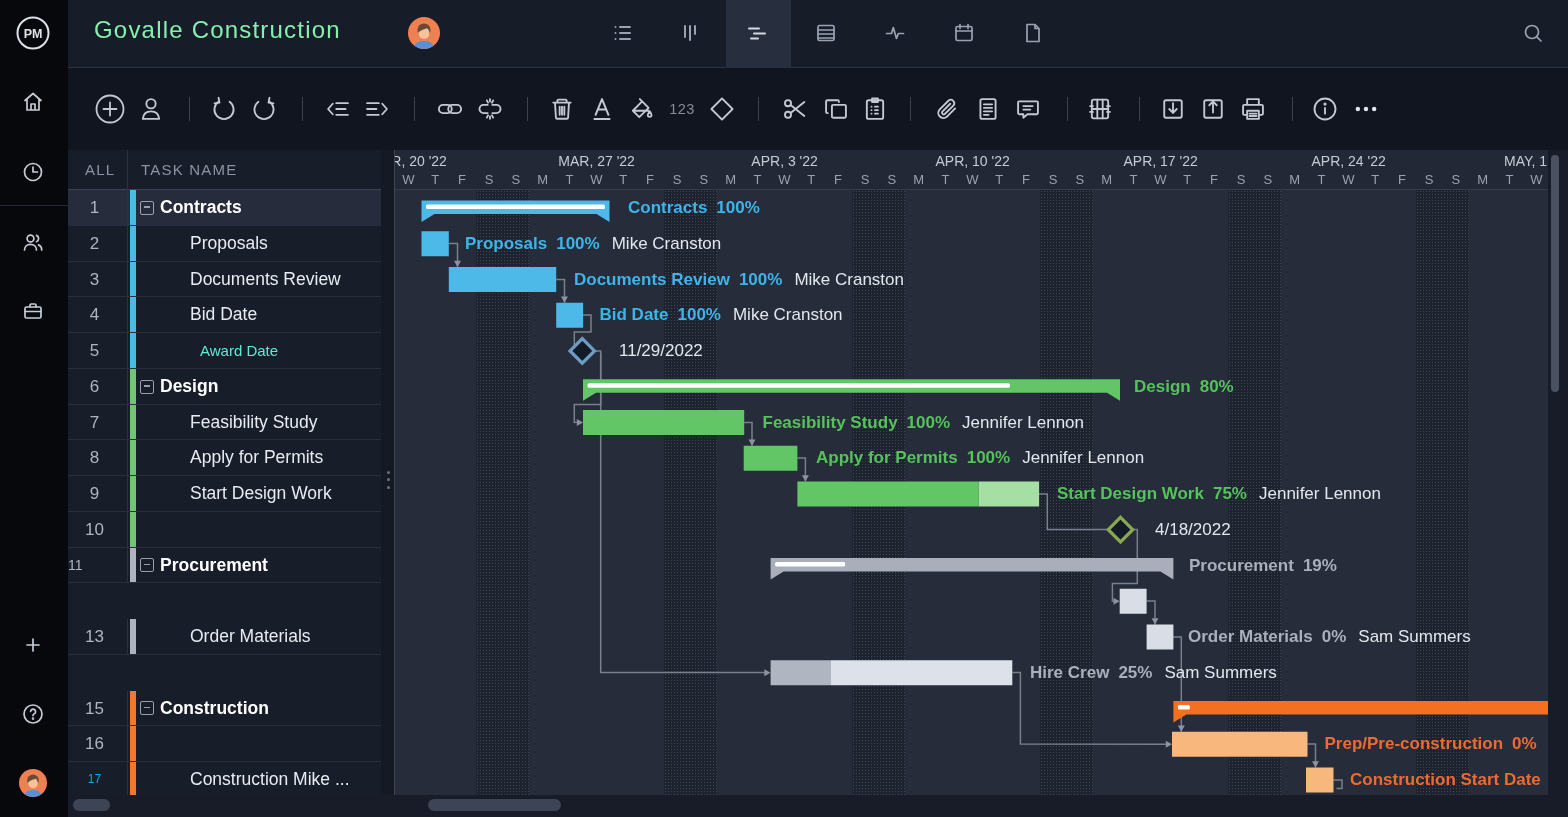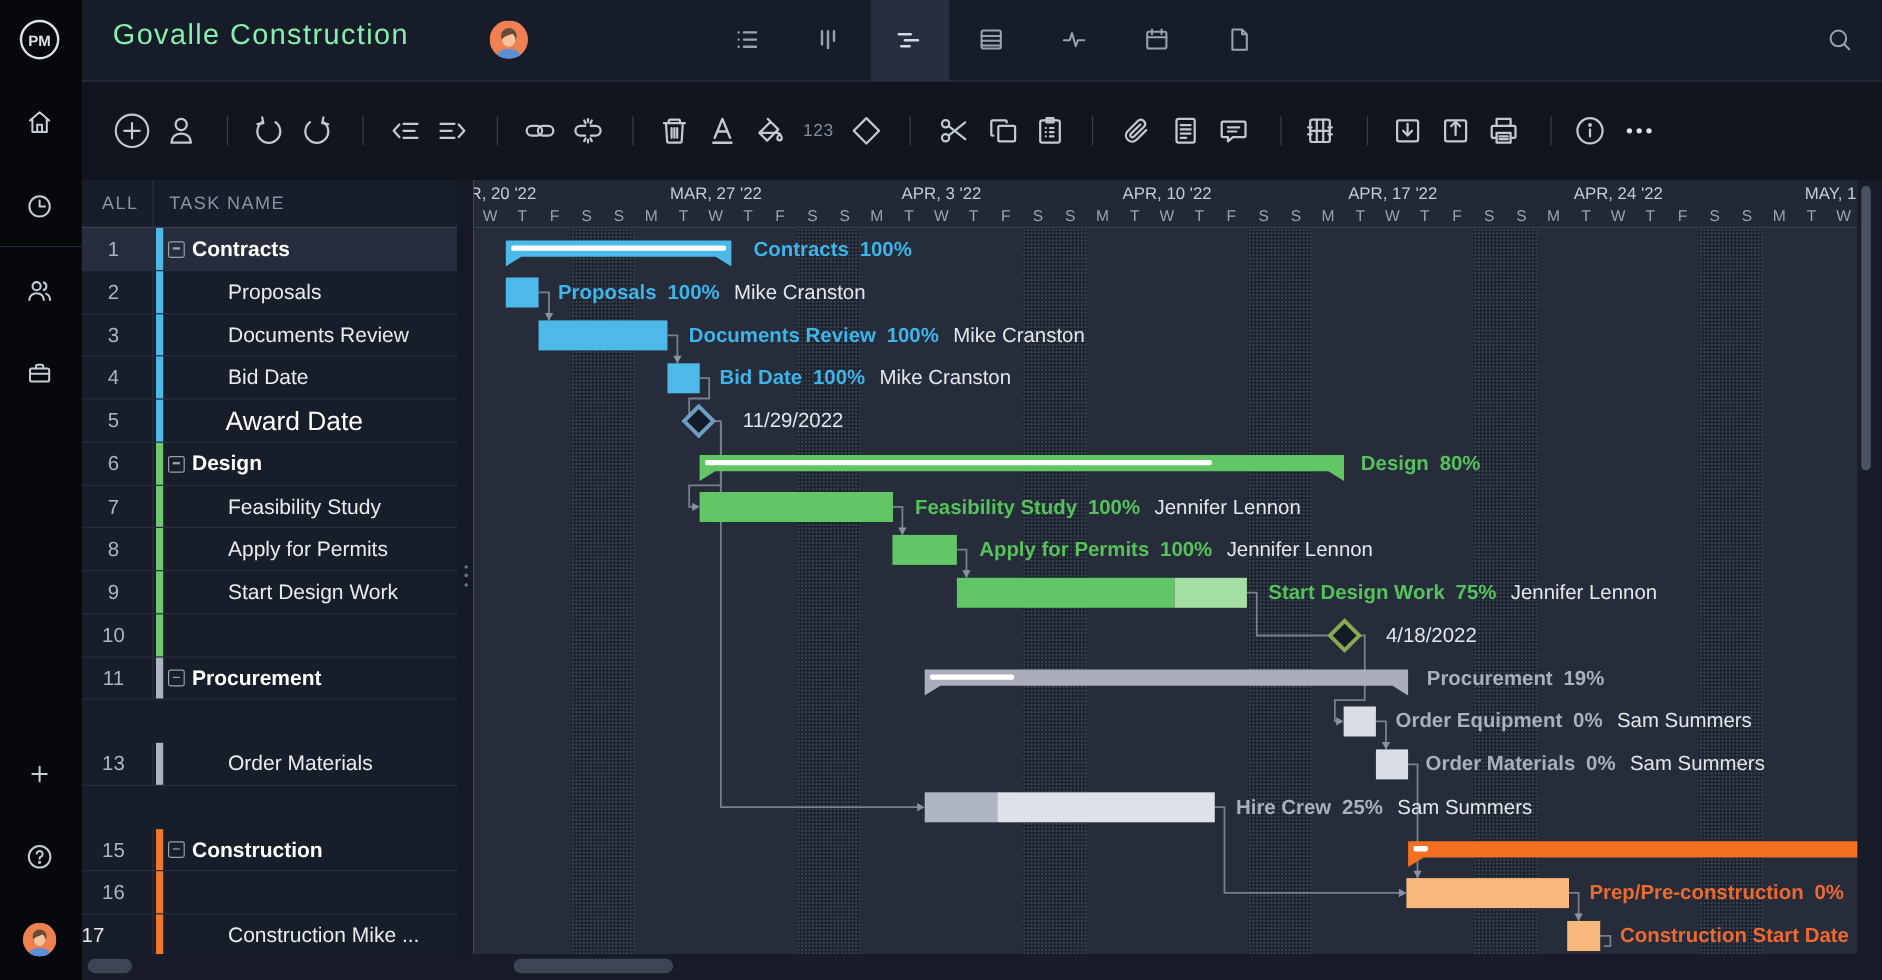--- a/index.html
+++ b/index.html
@@ -218,21 +218,21 @@
 <div class="a" style="left:0;top:147.25px;width:313px;height:35.75px;border-bottom:1px solid #272e3d">
 <div class="a" style="left:0;top:0;width:53px;height:100%;color:#aeb5c1;font-size:17px;text-align:center;line-height:35.75px">4</div>
 <div class="a" style="left:59px;top:0;width:1px;height:100%;background:#2a3140"></div>
 <div class="a" style="left:62px;top:0;width:5.5px;height:100%;background:#4db9e9"></div>
 <div class="a" style="left:122px;top:0;height:100%;line-height:35.75px;color:#e8ebf0;font-size:17.5px">Bid Date</div>
 </div>
 <div class="a" style="left:0;top:183.00px;width:313px;height:35.75px;border-bottom:1px solid #272e3d">
 <div class="a" style="left:0;top:0;width:53px;height:100%;color:#aeb5c1;font-size:17px;text-align:center;line-height:35.75px">5</div>
 <div class="a" style="left:59px;top:0;width:1px;height:100%;background:#2a3140"></div>
 <div class="a" style="left:62px;top:0;width:5.5px;height:100%;background:#4db9e9"></div>
-<div class="a" style="left:120px;top:0;height:100%;line-height:35.75px;color:#ffffff;font-size:22px">Award Date</div>
+<div class="a" style="left:132px;top:0;height:100%;line-height:35.75px;color:#5eead4;font-size:15px">Award Date</div>
 </div>
 <div class="a" style="left:0;top:218.75px;width:313px;height:35.75px;border-bottom:1px solid #272e3d">
 <div class="a" style="left:0;top:0;width:53px;height:100%;color:#aeb5c1;font-size:17px;text-align:center;line-height:35.75px">6</div>
 <div class="a" style="left:59px;top:0;width:1px;height:100%;background:#2a3140"></div>
 <div class="a" style="left:62px;top:0;width:5.5px;height:100%;background:#6fc76f"></div>
 <div class="a" style="left:72px;top:10.88px;width:14px;height:14px;border:1.5px solid #98a0ae;border-radius:2px">
         <div class="a" style="left:2.5px;top:4.6px;width:6px;height:1.5px;background:#98a0ae"></div>
       </div>
 <div class="a" style="left:92px;top:0;height:100%;line-height:35.75px;color:#fff;font-weight:bold;font-size:17.5px">Design</div>
 </div>
@@ -253,21 +253,21 @@
 <div class="a" style="left:59px;top:0;width:1px;height:100%;background:#2a3140"></div>
 <div class="a" style="left:62px;top:0;width:5.5px;height:100%;background:#6fc76f"></div>
 <div class="a" style="left:122px;top:0;height:100%;line-height:35.75px;color:#e8ebf0;font-size:17.5px">Start Design Work</div>
 </div>
 <div class="a" style="left:0;top:361.75px;width:313px;height:35.75px;border-bottom:1px solid #272e3d">
 <div class="a" style="left:0;top:0;width:53px;height:100%;color:#aeb5c1;font-size:17px;text-align:center;line-height:35.75px">10</div>
 <div class="a" style="left:59px;top:0;width:1px;height:100%;background:#2a3140"></div>
 <div class="a" style="left:62px;top:0;width:5.5px;height:100%;background:#6fc76f"></div>
 </div>
 <div class="a" style="left:0;top:397.50px;width:313px;height:35.75px;border-bottom:1px solid #272e3d">
-<div class="a" style="left:0;top:0;width:53px;height:100%;color:#aeb5c1;font-size:17px;text-align:center;line-height:35.75px">11</div>
+<div class="a" style="left:0;top:0;width:53px;height:100%;color:#aeb5c1;font-size:14px;text-align:left;line-height:35.75px">11</div>
 <div class="a" style="left:59px;top:0;width:1px;height:100%;background:#2a3140"></div>
 <div class="a" style="left:62px;top:0;width:5.5px;height:100%;background:#aeb4bf"></div>
 <div class="a" style="left:72px;top:10.88px;width:14px;height:14px;border:1.5px solid #98a0ae;border-radius:2px">
         <div class="a" style="left:2.5px;top:4.6px;width:6px;height:1.5px;background:#98a0ae"></div>
       </div>
 <div class="a" style="left:92px;top:0;height:100%;line-height:35.75px;color:#fff;font-weight:bold;font-size:17.5px">Procurement</div>
 </div>
 <div class="a" style="left:0;top:469.00px;width:313px;height:35.75px;border-bottom:1px solid #272e3d">
 <div class="a" style="left:0;top:0;width:53px;height:100%;color:#aeb5c1;font-size:17px;text-align:center;line-height:35.75px">13</div>
 <div class="a" style="left:59px;top:0;width:1px;height:100%;background:#2a3140"></div>
@@ -282,21 +282,21 @@
         <div class="a" style="left:2.5px;top:4.6px;width:6px;height:1.5px;background:#98a0ae"></div>
       </div>
 <div class="a" style="left:92px;top:0;height:100%;line-height:35.75px;color:#fff;font-weight:bold;font-size:17.5px">Construction</div>
 </div>
 <div class="a" style="left:0;top:576.25px;width:313px;height:35.75px;border-bottom:1px solid #272e3d">
 <div class="a" style="left:0;top:0;width:53px;height:100%;color:#aeb5c1;font-size:17px;text-align:center;line-height:35.75px">16</div>
 <div class="a" style="left:59px;top:0;width:1px;height:100%;background:#2a3140"></div>
 <div class="a" style="left:62px;top:0;width:5.5px;height:100%;background:#f0792f"></div>
 </div>
 <div class="a" style="left:0;top:612.00px;width:313px;height:35.75px;border-bottom:1px solid #272e3d">
-<div class="a" style="left:0;top:0;width:53px;height:100%;color:#e5e5e5;font-size:17px;line-height:35.75px">17</div>
+<div class="a" style="left:0;top:0;width:53px;height:100%;color:#0ea5e9;font-size:12px;text-align:center;line-height:35.75px">17</div>
 <div class="a" style="left:59px;top:0;width:1px;height:100%;background:#2a3140"></div>
 <div class="a" style="left:62px;top:0;width:5.5px;height:100%;background:#f0792f"></div>
 <div class="a" style="left:122px;top:0;height:100%;line-height:35.75px;color:#e8ebf0;font-size:17.5px">Construction Mike ...</div>
 </div>
 </div>
 <div class="a" style="left:381px;top:150px;width:13px;height:645px;background:#141924;z-index:10">
 <div class="a" style="left:6px;top:320.5px;width:3px;height:3px;border-radius:50%;background:#6a7280"></div>
 <div class="a" style="left:6px;top:328px;width:3px;height:3px;border-radius:50%;background:#6a7280"></div>
 <div class="a" style="left:6px;top:335.5px;width:3px;height:3px;border-radius:50%;background:#6a7280"></div>
 </div>
@@ -412,21 +412,20 @@
 <div class="lbl" style="left:70px;top:75.8px;height:35.75px;line-height:35.75px;color:#3db5ea">Proposals<span class="pc">100%</span><span class="as">Mike Cranston</span></div>
 <div class="lbl" style="left:179px;top:111.5px;height:35.75px;line-height:35.75px;color:#3db5ea">Documents Review<span class="pc">100%</span><span class="as">Mike Cranston</span></div>
 <div class="lbl" style="left:204.5px;top:147.2px;height:35.75px;line-height:35.75px;color:#3db5ea">Bid Date<span class="pc">100%</span><span class="as">Mike Cranston</span></div>
 <div class="lbl" style="left:224px;top:183.0px;height:35.75px;line-height:35.75px;color:#e3e7ed;font-weight:normal">11/29/2022</div>
 <div class="lbl" style="left:739px;top:218.8px;height:35.75px;line-height:35.75px;color:#55c25b">Design<span class="pc">80%</span></div>
 <div class="lbl" style="left:367.5px;top:254.5px;height:35.75px;line-height:35.75px;color:#55c25b">Feasibility Study<span class="pc">100%</span><span class="as">Jennifer Lennon</span></div>
 <div class="lbl" style="left:421px;top:290.2px;height:35.75px;line-height:35.75px;color:#55c25b">Apply for Permits<span class="pc">100%</span><span class="as">Jennifer Lennon</span></div>
 <div class="lbl" style="left:661.9px;top:326.0px;height:35.75px;line-height:35.75px;color:#55c25b">Start Design Work<span class="pc">75%</span><span class="as">Jennifer Lennon</span></div>
 <div class="lbl" style="left:760px;top:361.8px;height:35.75px;line-height:35.75px;color:#e3e7ed;font-weight:normal">4/18/2022</div>
 <div class="lbl" style="left:794px;top:397.5px;height:35.75px;line-height:35.75px;color:#a9b0bc">Procurement<span class="pc">19%</span></div>
-<div class="lbl" style="left:768px;top:433.2px;height:35.75px;line-height:35.75px;color:#a9b0bc">Order Equipment<span class="pc">0%</span><span class="as">Sam Summers</span></div>
 <div class="lbl" style="left:793px;top:469.0px;height:35.75px;line-height:35.75px;color:#a9b0bc">Order Materials<span class="pc">0%</span><span class="as">Sam Summers</span></div>
 <div class="lbl" style="left:635px;top:504.8px;height:35.75px;line-height:35.75px;color:#a9b0bc">Hire Crew<span class="pc">25%</span><span class="as">Sam Summers</span></div>
 <div class="lbl" style="left:929.5px;top:576.2px;height:35.75px;line-height:35.75px;color:#ee6a30">Prep/Pre-construction<span class="pc">0%</span></div>
 <div class="lbl" style="left:955px;top:612.0px;height:35.75px;line-height:35.75px;color:#ee6a30">Construction Start Date</div>
 </div>
 <div class="a" style="left:1548px;top:150px;width:20px;height:645px;background:#171c28;z-index:6">
     <div class="a" style="left:3px;top:5px;width:8px;height:237px;border-radius:4px;background:#4a5262"></div>
   </div>
 <div class="a" style="left:68px;top:795px;width:1500px;height:22px;background:#171c28;z-index:6">
     <div class="a" style="left:5px;top:4px;width:37px;height:12px;border-radius:6px;background:#3d4555"></div>

